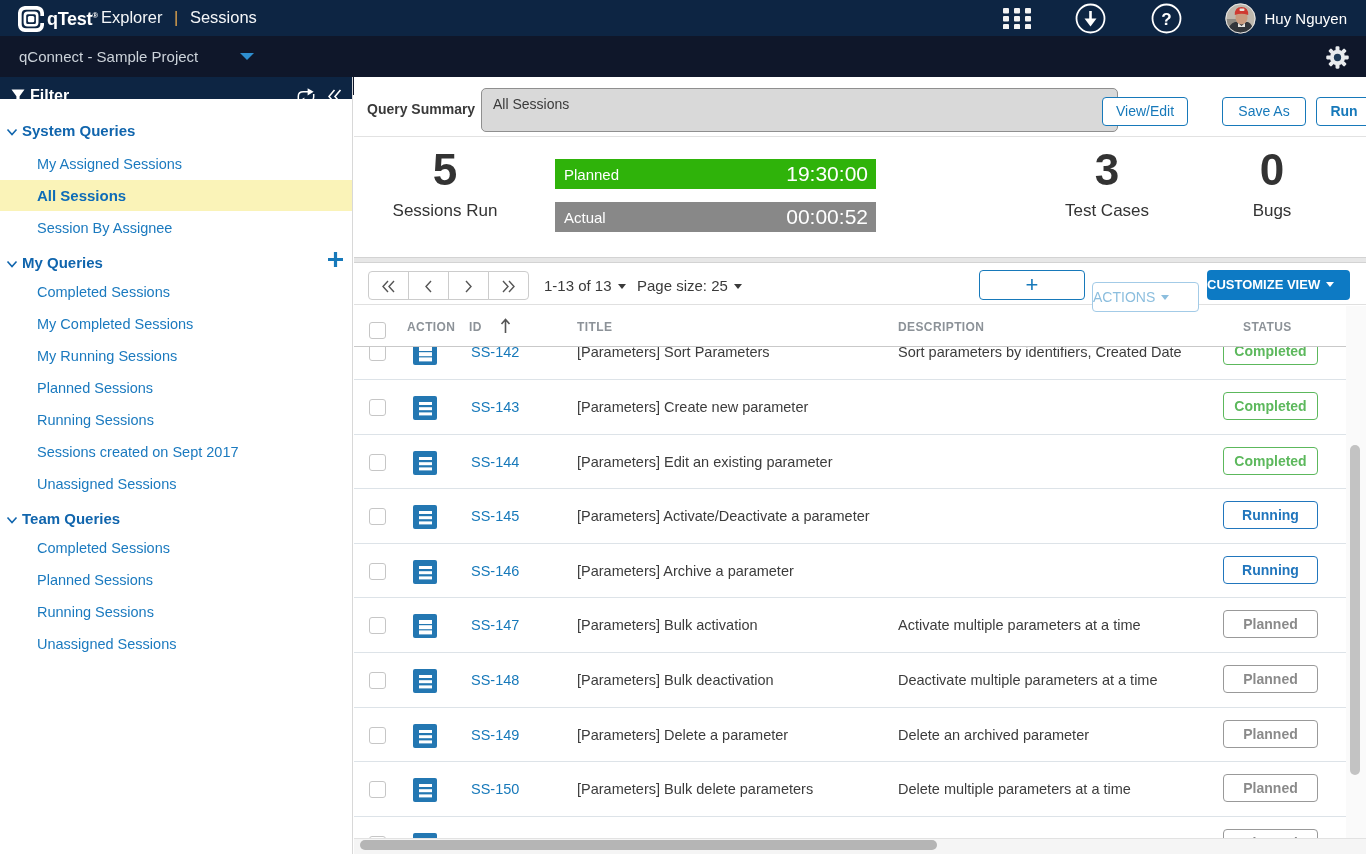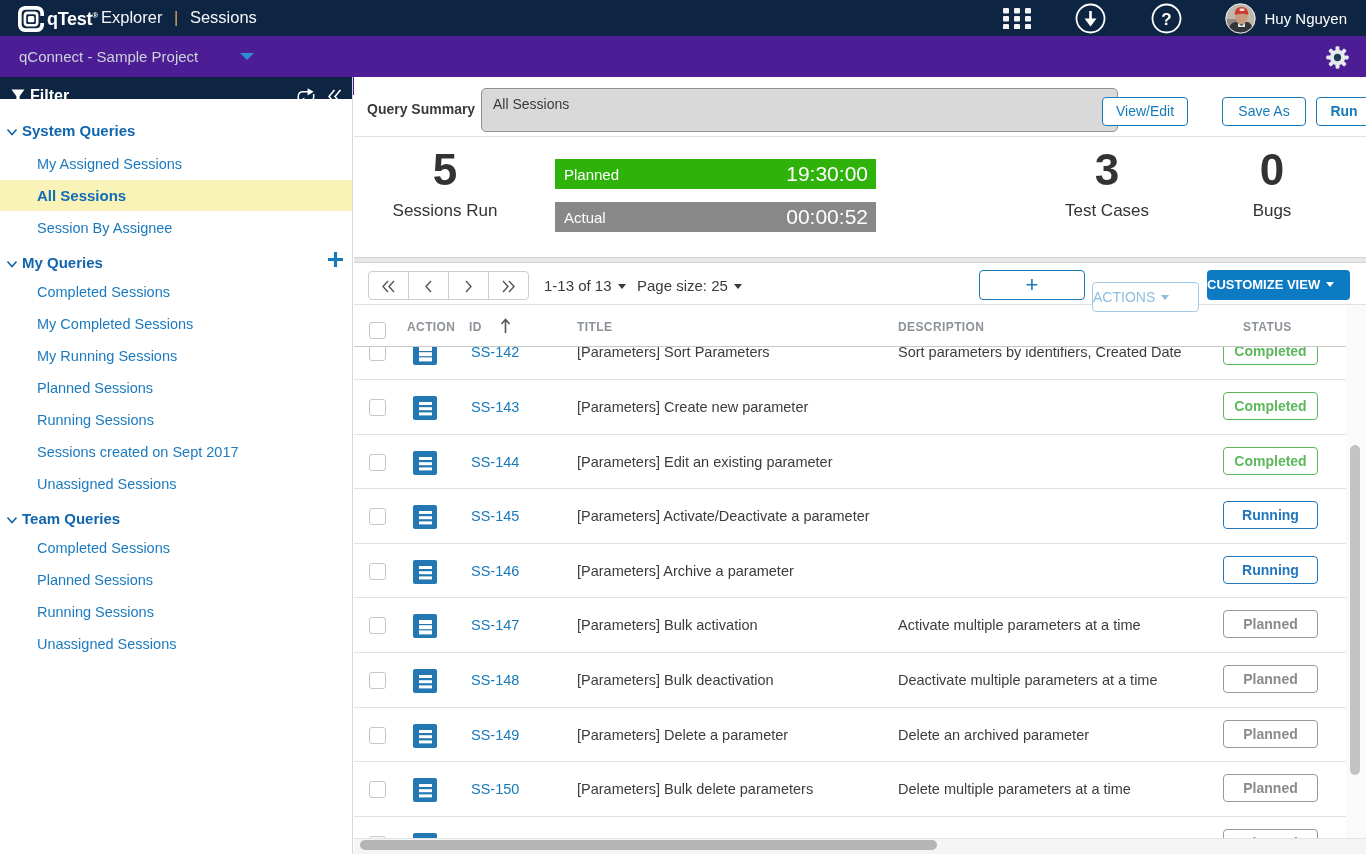--- a/index.html
+++ b/index.html
@@ -10,21 +10,21 @@
 
   
   #topbar { left:0; top:0; width:1366px; height:36px; background:#0d2543; }
   #brand { left:47px; top:8.5px; color:#fff; font-size:18px; font-weight:bold; letter-spacing:-0.3px; }
   #brand sup { font-size:8px; }
   #crumb { left:101px; top:8px; color:#f4f6f8; font-size:16.5px; }
   #crumb .pipe { color:#e0a44e; padding:0 7px; }
   #topname { right:19px; top:10px; color:#fff; font-size:15px; }
 
   
-  #projbar { left:0; top:36px; width:1366px; height:59px; background:#4c1d95;padding-left:10px; }
+  #projbar { left:0; top:36px; width:1366px; height:59px; background:#0f172a;padding-left:10px; }
   #projname { left:19px; top:12px; color:#ccd3da; font-size:15px; font-weight:normal; }
   #projcaret { left:240px; top:17px; width:0; height:0; border-left:7px solid transparent; border-right:7px solid transparent; border-top:7px solid #2e8fd0; }
 
   
   #sidebar { left:0; top:77px; width:353px; height:777px; background:#fff; border-right:1px solid #d8d8d8; }
   #filterbar { left:0; top:0; width:352px; height:22px; background:#0d2543; color:#fff; }
   #filterbar .t { position:absolute; left:30px; top:10px; font-size:16px; font-weight:bold; }
   .side-item { position:absolute; left:37px; font-size:14.5px; color:#1b7abf; white-space:nowrap; }
   .side-head { position:absolute; left:22px; font-size:15px; font-weight:bold; color:#1065ad; white-space:nowrap; }
   .side-chev { position:absolute; left:6px; width:12px; height:12px; }

